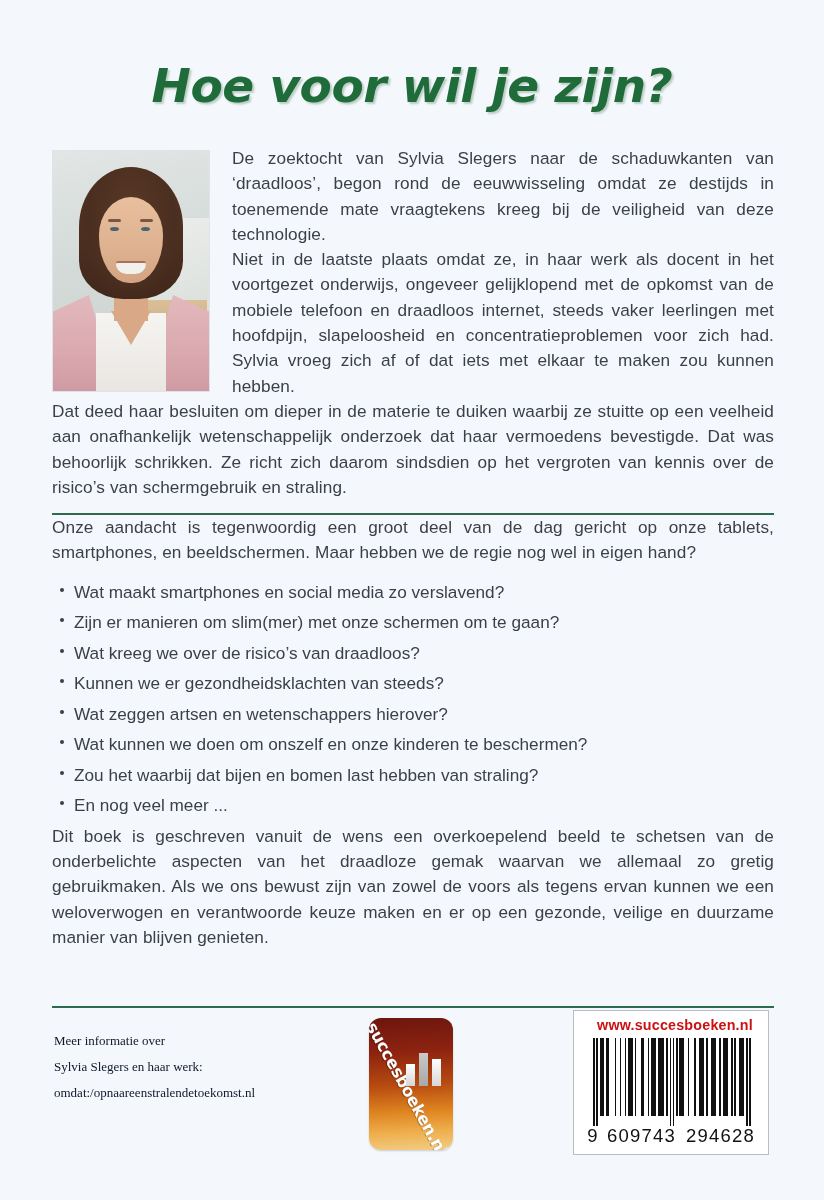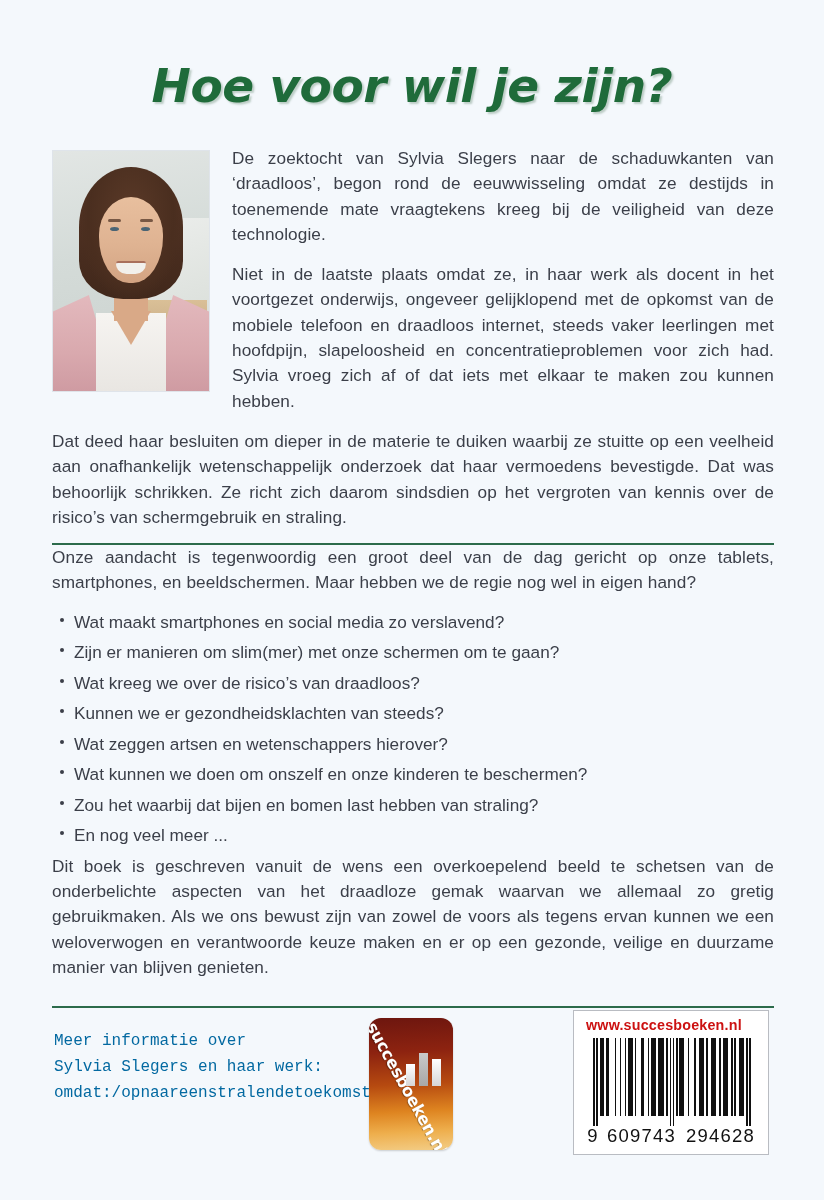--- a/index.html
+++ b/index.html
@@ -159,21 +159,21 @@
 
   p.body {
     margin: 0;
     font-family: "Liberation Sans", sans-serif;
     font-size: 17.2px;
     line-height: 25.3px;
     color: #3b3f49;
     text-align: justify;
     letter-spacing: 0.1px;
   }
-  p.body + p.body { margin-top: 15px; }
+  p.body + p.body { margin-top: 0; }
 
   .clearfix::after { content: ""; display: block; clear: both; }
 
   
   .divider {
     height: 0;
     border-top: 2px solid #2c6b4b;
     margin: 13px 0 0 0;
     width: 100%;
   }
@@ -223,24 +223,24 @@
     position: absolute;
     left: 0; top: 0;
     width: 722px;
     height: 0;
     border-top: 2px solid #2c6b4b;
   }
   .footer-info {
     position: absolute;
     left: 2px;
     top: 22px;
-    font-family: Liberation Mono, monospace;
-    font-size: 16px;
+    font-family: Liberation Serif, serif;
+    font-size: 13px;
     line-height: 26px;
-    color: #0369a1;
+    color: #0f172a;
     white-space: nowrap;
   }
 
   
   .logo {
     position: absolute;
     left: 317px;
     top: 12px;
     width: 84px;
     height: 132px;
@@ -294,22 +294,23 @@
     left: 521px;
     top: 4px;
     width: 196px;
     height: 145px;
     background: #ffffff;
     border: 1px solid #b9bcc2;
     box-sizing: border-box;
   }
   .barcode-url {
     position: absolute;
-    left: 12px; top: 6px;
+    left: 4px; top: 6px;
     width: 100%;
+    text-align: center;
     font-family: "Liberation Sans", sans-serif;
     font-weight: bold;
     font-size: 14.3px;
     color: #cc1111;
     letter-spacing: 0.2px;
   }
   .barcode-bars {
     position: absolute;
     left: 19px;
     top: 27px;

